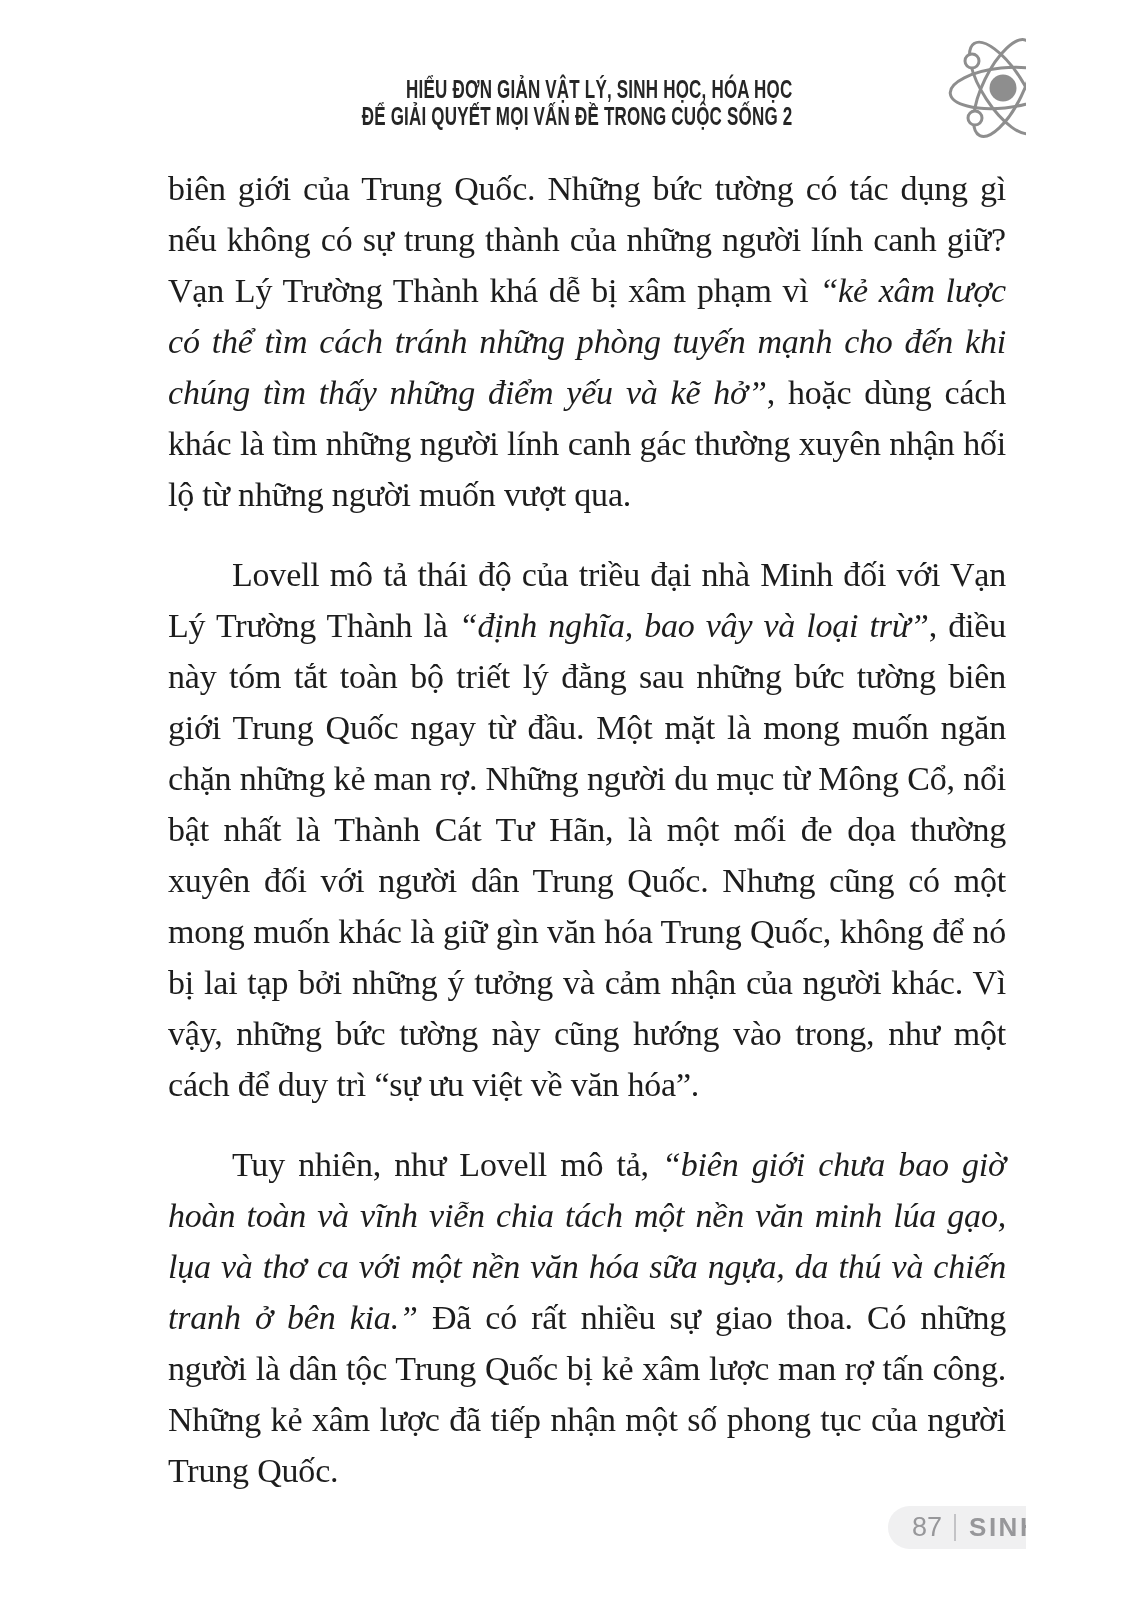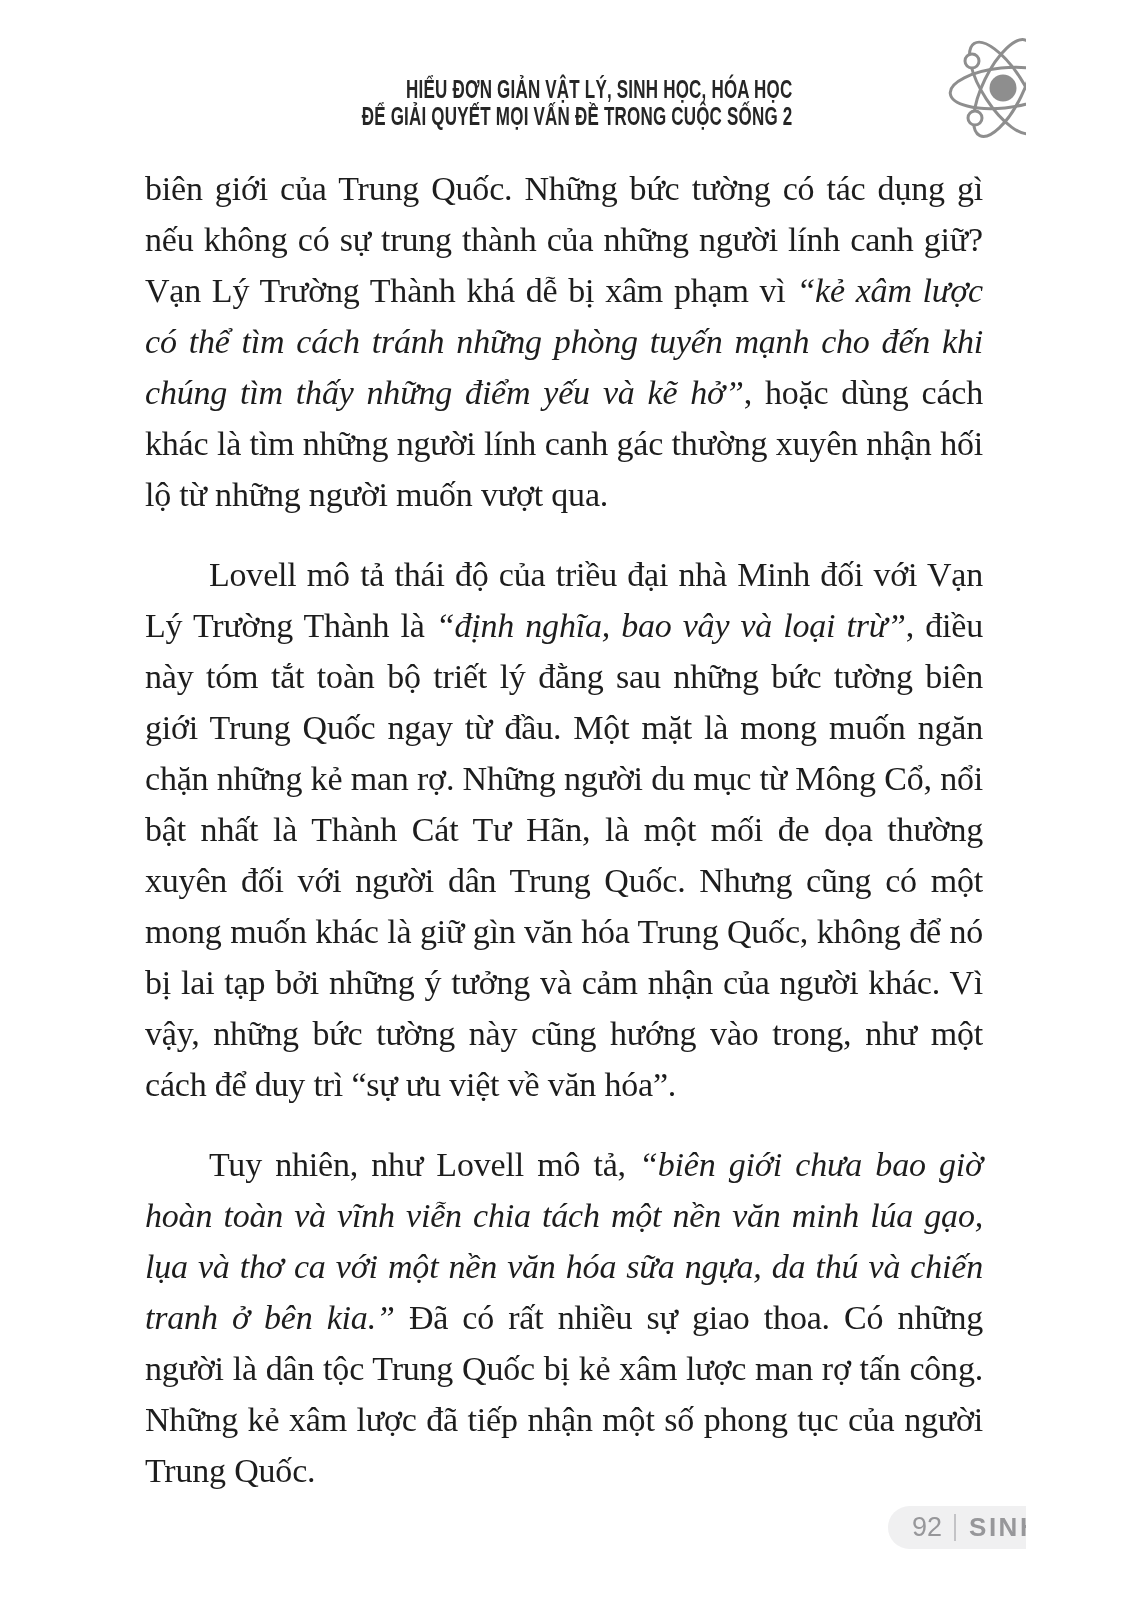--- a/index.html
+++ b/index.html
@@ -38,21 +38,21 @@
     position: absolute;
     left: 948px;
     top: 32px;
     width: 110px;
     height: 112px;
   }
 
   
   .body-text {
     position: absolute;
-    left: 145px;
+    left: 168px;
     top: 163px;
     width: 838px;
     color: #1d1d1d;
     font-size: 34px;
     line-height: 51px;
     text-align: justify;
     letter-spacing: -0.2px;
   }
   .body-text p {
     margin: 0 0 29px 0;
@@ -135,21 +135,21 @@
     <p class="indent">
       <span>Lovell mô tả thái độ của triều đại nhà Minh đối với Vạn Lý Trường Thành là </span><span class="it">“định nghĩa, bao vây và loại trừ”</span><span>, điều này tóm tắt toàn bộ triết lý đằng sau những bức tường biên giới Trung Quốc ngay từ đầu. Một mặt là mong muốn ngăn chặn những kẻ man rợ. Những người du mục từ Mông Cổ, nổi bật nhất là Thành Cát Tư Hãn, là một mối đe dọa thường xuyên đối với người dân Trung Quốc. Nhưng cũng có một mong muốn khác là giữ gìn văn hóa Trung Quốc, không để nó bị lai tạp bởi những ý tưởng và cảm nhận của người khác. Vì vậy, những bức tường này cũng hướng vào trong, như một cách để duy trì “sự ưu việt về văn hóa”.</span>
     </p>
     <p class="indent">
       <span>Tuy nhiên, như Lovell mô tả, </span><span class="it">“biên giới chưa bao giờ hoàn toàn và vĩnh viễn chia tách một nền văn minh lúa gạo, lụa và thơ ca với một nền văn hóa sữa ngựa, da thú và chiến tranh ở bên kia.”</span><span> Đã có rất nhiều sự giao thoa. Có những người là dân tộc Trung Quốc bị kẻ xâm lược man rợ tấn công. Những kẻ xâm lược đã tiếp nhận một số phong tục của người Trung Quốc.</span>
     </p>
   </main>
 
   <footer>
     <div class="pill">
-      <span class="pnum">92</span>
+      <span class="pnum">87</span>
       <span class="pdiv"></span>
       <span class="brand">SINH</span>
       <svg class="logo" viewBox="0 0 36 38" aria-hidden="true">
         <g fill="#97979a">
           <circle cx="18" cy="3.2" r="2.7"></circle>
           <circle cx="4.2" cy="28.5" r="2.5"></circle>
           <circle cx="31.8" cy="28.5" r="2.5"></circle>
           <path d="M2.5 10 L13.5 16.2 L13.5 23.6 L2.5 17.4 Z"></path>
           <path d="M33.5 10 L22.5 16.2 L22.5 23.6 L33.5 17.4 Z"></path>
           <path d="M11.5 9.2 L18 13 L24.5 9.2 L24.5 15.4 L18 19.2 L11.5 15.4 Z"></path>

